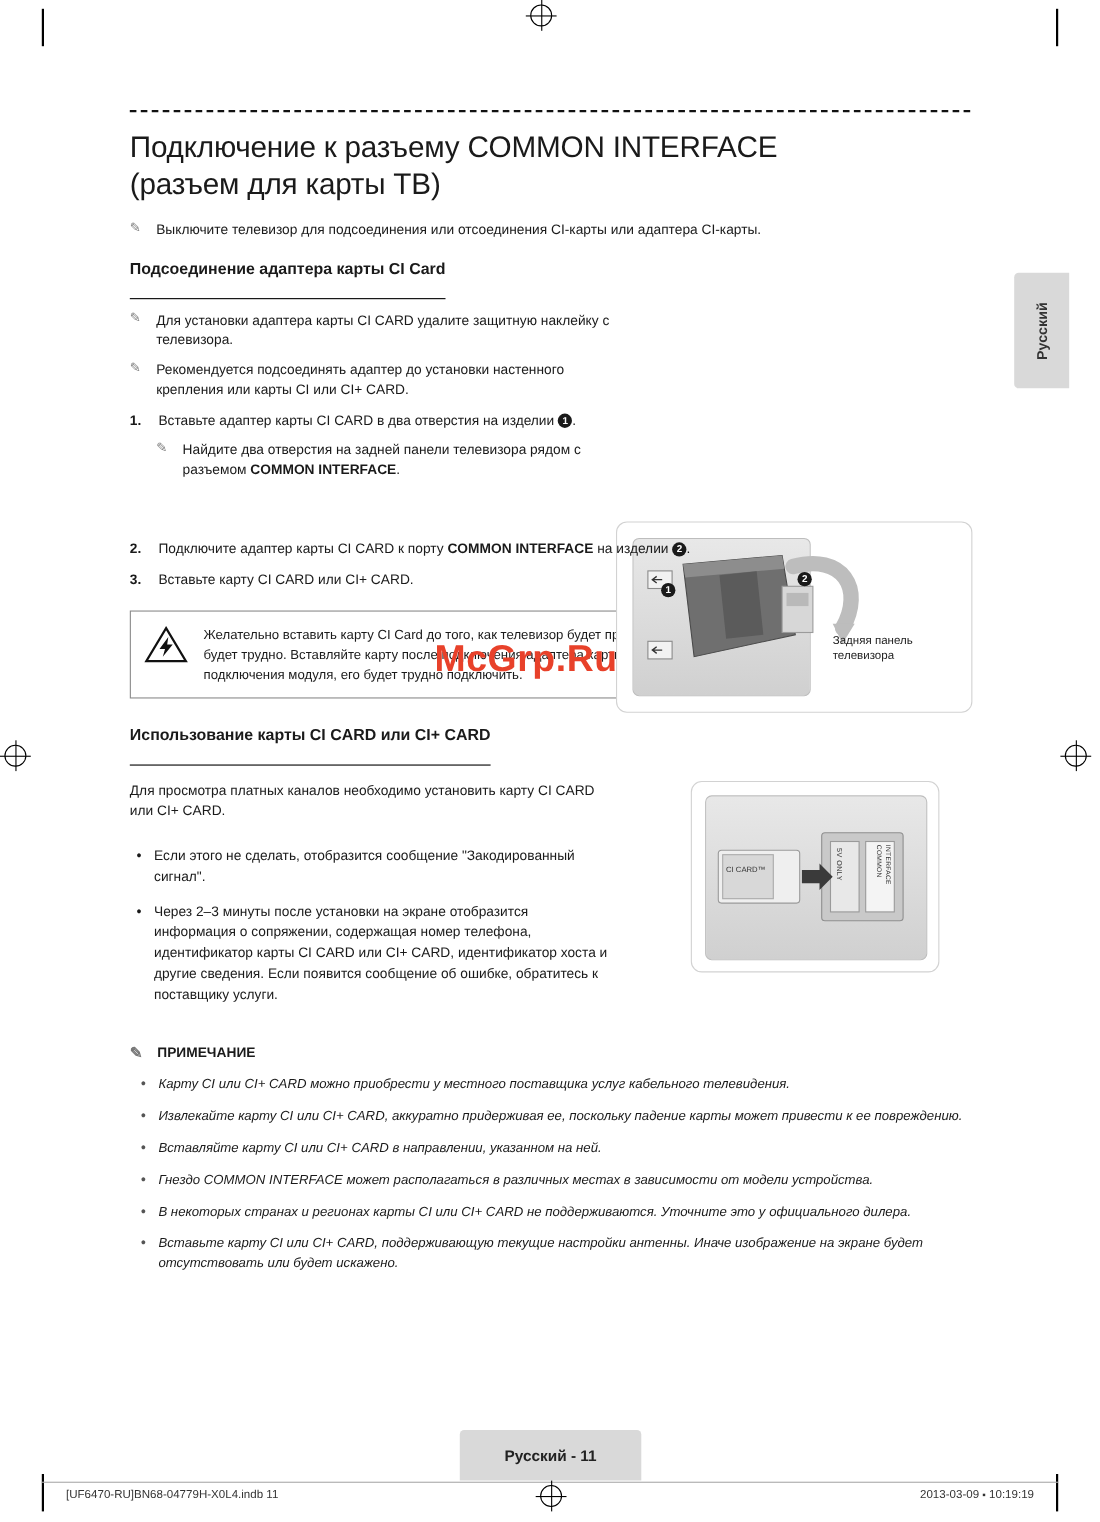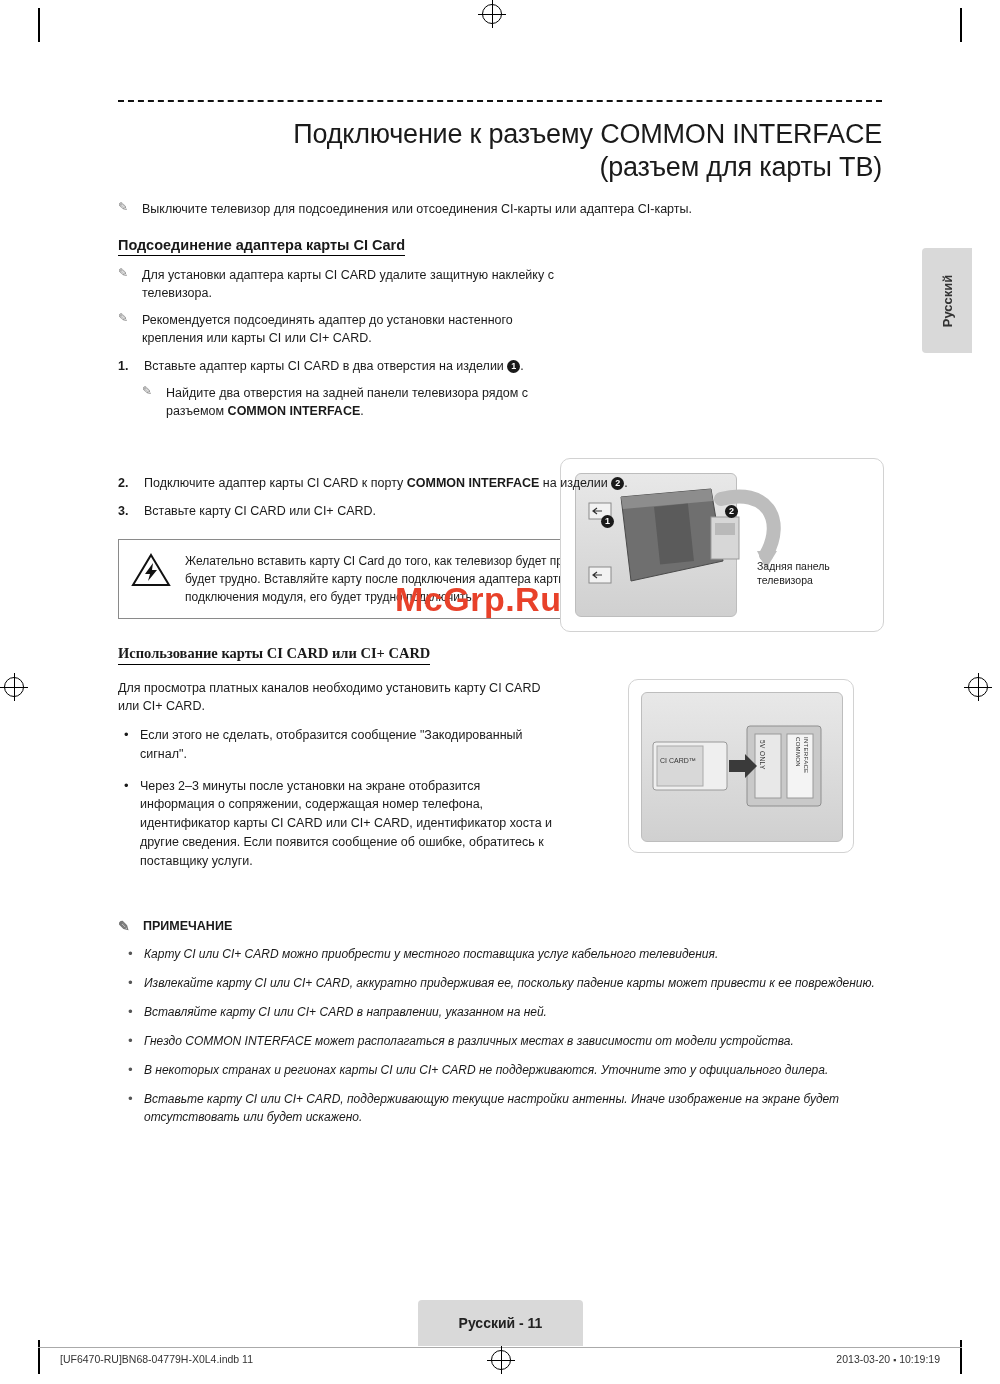--- a/index.html
+++ b/index.html
@@ -68,21 +68,20 @@
     border-top: 2px dashed #111;
     margin-bottom: 16px;
   }
 
   h1.page-title {
     font-size: 27px;
     font-weight: normal;
     line-height: 1.22;
     margin: 0 0 16px 0;
     letter-spacing: -0.2px;
-    text-align: right;
   }
 
   .note-line {
     display: flex;
     align-items: flex-start;
     gap: 8px;
     font-size: 12.5px;
     line-height: 1.45;
     margin-bottom: 18px;
   }
@@ -93,21 +92,21 @@
     font-size: 12px;
     line-height: 1.3;
   }
 
   h2.section-head {
     font-size: 14.5px;
     font-weight: bold;
     margin: 0 0 10px 0;
     display: inline-block;
     border-bottom: 1.5px solid #000;
-    padding-bottom: 2px;
+    padding-bottom: 18px;
   }
 
   .two-col {
     position: relative;
     min-height: 200px;
   }
   .col-text {
     width: 440px;
   }
 
@@ -400,26 +399,26 @@
     <div class="warn-icon">
       <svg width="40" height="36" viewBox="0 0 40 36">
         <polygon points="20,3 38,33 2,33" fill="#ffffff" stroke="#111" stroke-width="2"></polygon>
         <polygon points="22,11 14,22 19,22 17,29 26,18 21,18" fill="#111"></polygon>
       </svg>
     </div>
     <div class="warn-text">Желательно вставить карту CI Card до того, как телевизор будет прикреплен к стене. После установки вставить карту будет трудно. Вставляйте карту после подключения адаптера карты CI Card к телевизору. Если вставить карту до подключения модуля, его будет трудно подключить.</div>
   </div>
 
   
-  <h2 class="section-head" style="margin-top:26px;font-family:Liberation Serif, serif;">Использование карты CI CARD или CI+ CARD</h2>
+  <h2 class="section-head" style="margin-top:26px;">Использование карты CI CARD или CI+ CARD</h2>
 
   <div class="two-col" style="margin-top:4px; min-height:230px;">
     <div class="col-text">
       <p class="body">Для просмотра платных каналов необходимо установить карту CI CARD или CI+ CARD.</p>
-      <ul class="dot-list" style="margin-top:10px;">
+      <ul class="dot-list" style="margin-top:22px;">
         <li>Если этого не сделать, отобразится сообщение "Закодированный сигнал".</li>
         <li>Через 2–3 минуты после установки на экране отобразится информация о сопряжении, содержащая номер телефона, идентификатор карты CI CARD или CI+ CARD, идентификатор хоста и другие сведения. Если появится сообщение об ошибке, обратитесь к поставщику услуги.</li>
       </ul>
     </div>
 
     <div class="illus" id="illus2">
       <div class="tv-back" style="left:12px; top:12px; width:200px; height:148px;"></div>
       <svg width="224" height="172" style="position:absolute;left:0;top:0;">
         <rect x="24" y="62" width="74" height="48" rx="3" fill="#efefef" stroke="#9a9a9a"></rect>
         <rect x="28" y="66" width="46" height="40" fill="#d8d8d8" stroke="#aaa"></rect>
@@ -453,16 +452,16 @@
 
 <div class="watermark">McGrp.Ru</div>
 
 <div class="footer-tab">Русский - 11</div>
 <div class="footer-rule"></div>
 <div class="footer-left">[UF6470-RU]BN68-04779H-X0L4.indb   11</div>
 <div class="footer-reg">
   <div class="reg-circle" style="position:relative; left:0; top:0;"></div>
 </div>
 <div class="footer-right">
-  <span>2013-03-20</span>
+  <span>2013-03-09</span>
   <span class="sq-glyph">▪</span>
   <span>10:19:19</span>
 </div>
 
 </body></html>

